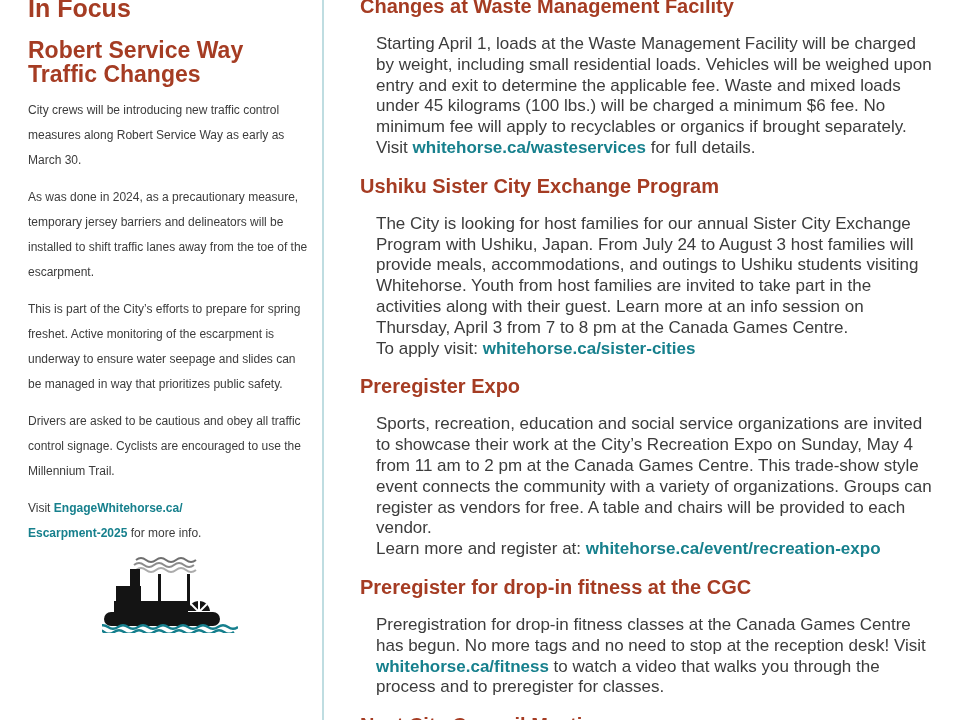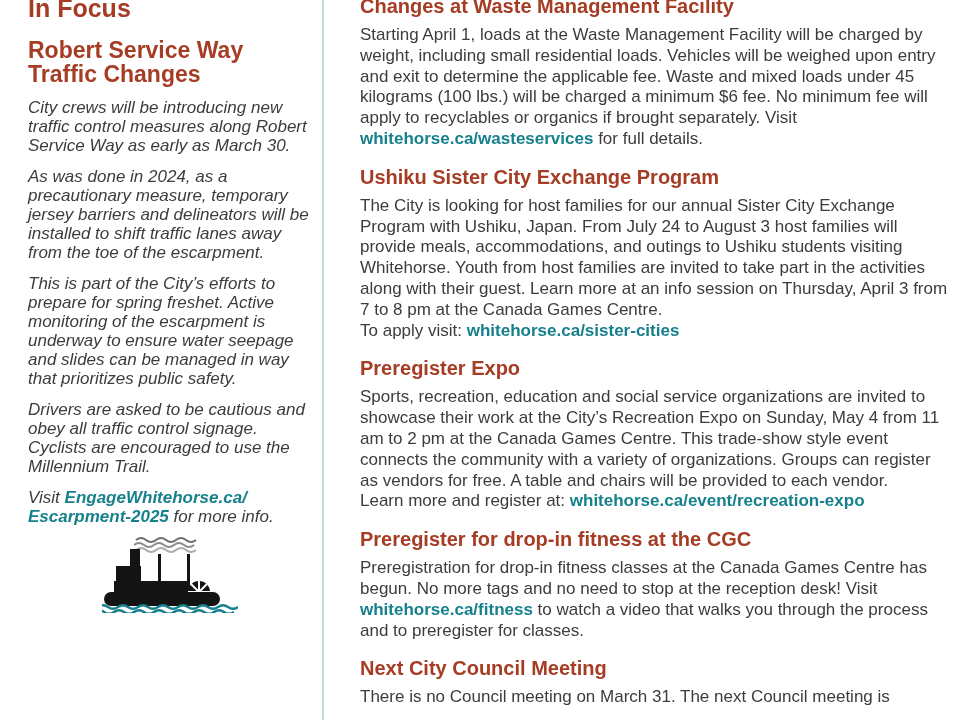--- a/index.html
+++ b/index.html
@@ -20,29 +20,29 @@
   .page{position:relative;width:960px;height:720px;overflow:hidden;}
   .sidebar{position:absolute;left:28px;top:0;width:284px;}
   .sidebar h1{
     margin:-5px 0 0 0;font-size:25px;line-height:27px;font-weight:bold;
     color:var(--heading-red);
   }
   .sidebar h2{
     margin:16px 0 0 0;font-size:23px;line-height:24px;font-weight:bold;
     color:var(--heading-red);
   }
-  .sidebar p{margin:12px 0 0 0;font-size:17px;line-height:19px;font-style:italic;}
+  .sidebar p{margin:12px 0 0 0;font-size:12px;line-height:25px;}
   .divider{position:absolute;left:322px;top:0;width:2px;height:720px;background:var(--divider);}
   .main{position:absolute;left:360px;top:0;width:592px;}
   .main h3{
     margin:16px 0 7px 0;font-size:20px;line-height:23px;font-weight:bold;
     color:var(--heading-red);
   }
   .main .article:first-child h3{margin-top:-5px;}
-  .main p{margin:0;font-size:17px;line-height:20.8px;}
+  .main p{margin:16px;font-size:17px;line-height:20.8px;}
   a.link{color:var(--link-teal);font-weight:bold;text-decoration:none;cursor:pointer;}
   .boat-wrap{margin-top:9px;text-align:center;}
   .boat-wrap svg{display:inline-block;}
 </style>
 </head>
 <body>
 
 <div class="page">
 
   <aside class="sidebar">

